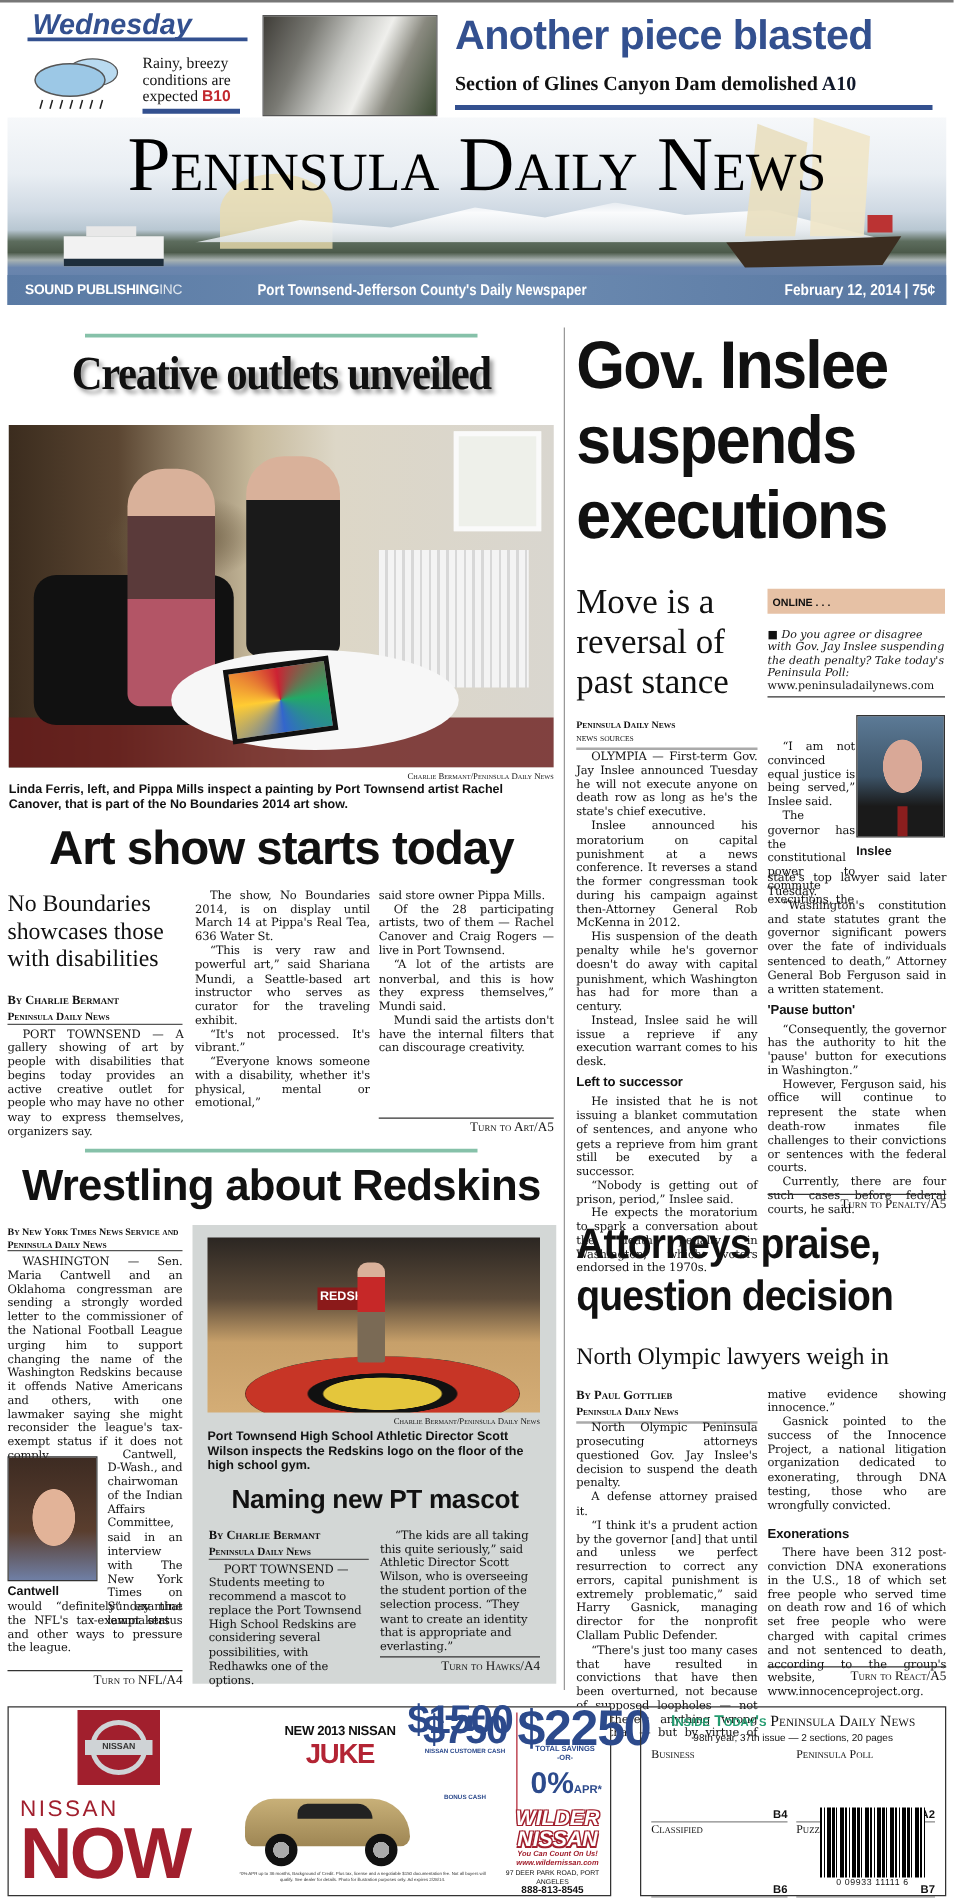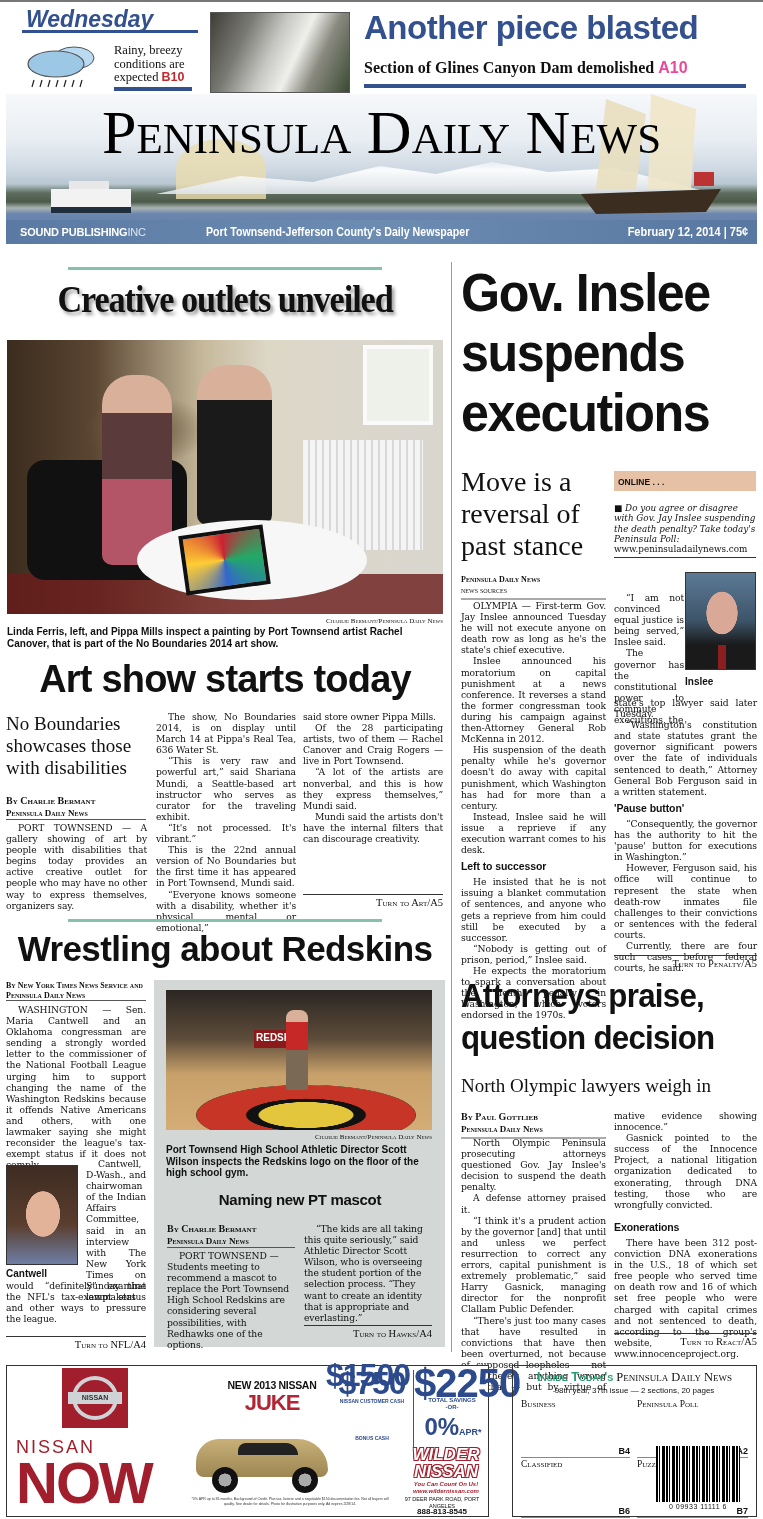--- a/index.html
+++ b/index.html
@@ -19,21 +19,21 @@
   
   .topline { left: 0; top: 0; width: 763px; height: 2px; background: #777; }
   .weekday { left: 22px; top: 8px; width: 176px; height: 25px; font-family: "Liberation Sans", sans-serif; font-weight: bold; font-style: italic; font-size: 23px; color: #33508f; border-bottom: 3px solid #33508f; line-height: 22px; padding-left: 4px; }
   .weather-text { left: 114px; top: 44px; width: 80px; font-family: "Liberation Serif", serif; font-size: 12.5px; line-height: 13.5px; }
   .weather-text .ref { color: #c2282e; font-family: "Liberation Sans", sans-serif; font-weight: bold; }
   .weather-bar { left: 114px; top: 87px; width: 78px; height: 4px; background: #33508f; }
   .cloud { left: 22px; top: 42px; width: 80px; height: 48px; }
   .teaser-photo { left: 210px; top: 12px; width: 140px; height: 81px; background: linear-gradient(115deg, #3f3d38 0%, #7a7a74 25%, #c7c8c4 45%, #efefec 60%, #8a8a80 75%, #3a4a32 100%); border: 1px solid #555; }
   .teaser-head { left: 364px; top: 10px; font-family: "Liberation Sans", sans-serif; font-weight: bold; font-size: 33px; color: #33508f; letter-spacing: -0.5px; line-height: 36px; white-space: nowrap; }
   .teaser-sub { left: 364px; top: 59px; font-family: "Liberation Serif", serif; font-weight: bold; font-size: 16px; white-space: nowrap; }
-  .teaser-sub .ref { color: #ec4899; font-family: Liberation Sans, sans-serif; }
+  .teaser-sub .ref { color: #0f172a; font-family: Liberation Serif, serif; }
   .teaser-bar { left: 364px; top: 84px; width: 382px; height: 4px; background: #33508f; }
 
   
   .masthead { left: 6px; top: 94px; width: 751px; height: 150px; overflow: hidden;
     background: linear-gradient(180deg, #f6f8fa 0%, #e9eef3 30%, #cfd9e3 50%, #b8c7d2 60%, #5d6d5e 66%, #4c5a4a 72%, #a9b3b2 76%, #6b86ae 80%, #587aa6 100%); }
   .mountains { left: 150px; top: 60px; width: 560px; height: 40px; background: linear-gradient(180deg, transparent 0%, #fff 40%, #dfe5ea 100%); clip-path: polygon(0 100%, 15% 55%, 28% 70%, 40% 30%, 50% 50%, 60% 20%, 70% 45%, 82% 35%, 100% 100%); opacity: .9; }
   .sun { left: 170px; top: 45px; width: 90px; height: 60px; border-radius: 50% 50% 0 0; background: #eadcae; opacity: .8; }
   .ferry { left: 45px; top: 95px; width: 80px; height: 24px; background: #f2f2f2; border-bottom: 6px solid #1e2e3c; }
   .ferry:before { content: ""; position: absolute; left: 18px; top: -8px; width: 40px; height: 8px; background: #e8e8e8; }
   .ship { left: 570px; top: 0; width: 150px; height: 125px; }
@@ -83,21 +83,21 @@
   .nfl-turn { left: 6px; top: 1336px; width: 140px; }
 
   .gray-box { left: 154px; top: 980px; width: 291px; height: 367px; background: #d3d7d6; }
   .gym-photo { left: 166px; top: 990px; width: 266px; height: 140px; overflow: hidden;
     background: linear-gradient(180deg, #2b2622 0%, #5d4c3a 35%, #c7a06a 60%, #d4ad76 100%); }
   .gym-photo .logo { position: absolute; left: 30px; top: 95px; width: 220px; height: 60px; border-radius: 50%; background: radial-gradient(ellipse at center, #e4c63c 0 30%, #111 31% 38%, #c73526 39% 70%, #111 71%); }
   .gym-photo .man { position: absolute; left: 120px; top: 20px; width: 22px; height: 80px; background: linear-gradient(180deg, #d9b19a 0 15%, #c62828 15% 50%, #7a6a55 50%); border-radius: 8px 8px 2px 2px; }
   .gym-photo .banner { position: absolute; left: 88px; top: 40px; width: 40px; height: 18px; background: #8b1a1a; color: #fff; font-family: "Liberation Sans", sans-serif; font-weight: bold; font-size: 10px; padding: 2px; }
   .gym-credit { left: 166px; top: 1133px; width: 266px; }
   .gym-cutline { left: 166px; top: 1144px; width: 270px; }
-  .mascot-head { left: 160px; top: 1186px; width: 280px; text-align: center; font-family: "Liberation Sans", sans-serif; font-weight: bold; font-size: 15px; line-height: 28px; letter-spacing: -0.3px; }
+  .mascot-head { left: 160px; top: 1186px; width: 280px; text-align: center; font-family: "Liberation Sans", sans-serif; font-weight: bold; font-size: 21px; line-height: 28px; letter-spacing: -0.3px; }
   .mascot-byline { left: 167px; top: 1223px; width: 128px; }
   .mascot-col1 { left: 167px; top: 1250px; width: 128px; }
   .mascot-col2 { left: 304px; top: 1223px; width: 128px; }
   .hawks-turn { left: 304px; top: 1325px; width: 128px; }
 
   
   .vrule { left: 451px; top: 262px; width: 1px; height: 1090px; background: #999; }
   .inslee-head { left: 461px; top: 262px; width: 300px; font-family: "Liberation Sans", sans-serif; font-weight: bold; font-size: 54px; line-height: 60px; letter-spacing: -1.5px; transform: scaleX(0.93); transform-origin: left; }
   .move-deck { left: 461px; top: 466px; width: 145px; font-family: "Liberation Serif", serif; font-size: 28px; line-height: 32px; }
   .online-box { left: 614px; top: 471px; width: 142px; height: 20px; background: #e6c1a5; font-family: "Liberation Sans", sans-serif; font-weight: bold; font-size: 8.5px; padding: 6px 4px; }
@@ -230,21 +230,20 @@
   <div class="smallcaps b1">By Charlie Bermant</div>
   <div class="smallcaps" style="font-size:9px">Peninsula Daily News</div>
 </div>
 <div class="abs body-text art-col1">
   <p>PORT TOWNSEND — A gallery showing of art by people with disabilities that begins today provides an active creative outlet for people who may have no other way to express themselves, organizers say.</p>
 </div>
 <div class="abs body-text art-col2">
   <p>The show, No Boundaries 2014, is on display until March 14 at Pippa's Real Tea, 636 Water St.</p>
   <p>“This is very raw and powerful art,” said Shariana Mundi, a Seattle-based art instructor who serves as curator for the traveling exhibit.</p>
   <p>“It's not processed. It's vibrant.”</p>
-  <p>This is the 22nd annual version of No Boundaries but the first time it has appeared in Port Townsend, Mundi said.</p>
   <p>“Everyone knows someone with a disability, whether it's physical, mental or emotional,”</p>
 </div>
 <div class="abs body-text art-col3">
   <p class="noind">said store owner Pippa Mills.</p>
   <p>Of the 28 participating artists, two of them — Rachel Canover and Craig Rogers — live in Port Townsend.</p>
   <p>“A lot of the artists are nonverbal, and this is how they express themselves,” Mundi said.</p>
   <p>Mundi said the artists don't have the internal filters that can discourage creativity.</p>
 </div>
 <div class="abs turn art-turn">Turn to Art/A5</div>
 
@@ -296,21 +295,21 @@
 <div class="abs pdn-byline">
   <div class="smallcaps">Peninsula Daily News</div>
   <div class="smallcaps" style="font-weight:normal">news sources</div>
 </div>
 <div class="abs body-text inslee-col1">
   <p>OLYMPIA — First-term Gov. Jay Inslee announced Tuesday he will not execute anyone on death row as long as he's the state's chief executive.</p>
   <p>Inslee announced his moratorium on capital punishment at a news conference. It reverses a stand the former congressman took during his campaign against then-Attorney General Rob McKenna in 2012.</p>
   <p>His suspension of the death penalty while he's governor doesn't do away with capital punishment, which Washington has had for more than a century.</p>
   <p>Instead, Inslee said he will issue a reprieve if any execution warrant comes to his desk.</p>
   <div class="subhead">Left to successor</div>
-  <p>He insisted that he is not issuing a blanket commutation of sentences, and anyone who gets a reprieve from him could still be executed by a successor.</p>
+  <p>He insisted that he is not issuing a blanket commutation of sentences, and anyone who gets a reprieve from him grant still be executed by a successor.</p>
   <p>“Nobody is getting out of prison, period,” Inslee said.</p>
   <p>He expects the moratorium to spark a conversation about the death penalty in Washington, which voters endorsed in the 1970s.</p>
 </div>
 <div class="abs body-text inslee-wrap">
   <p>“I am not convinced equal justice is being served,” Inslee said.</p>
   <p>The governor has the constitutional power to commute executions, the</p>
 </div>
 <div class="abs inslee-photo"></div>
 <div class="abs inslee-label">Inslee</div>
 <div class="abs body-text inslee-col2">

